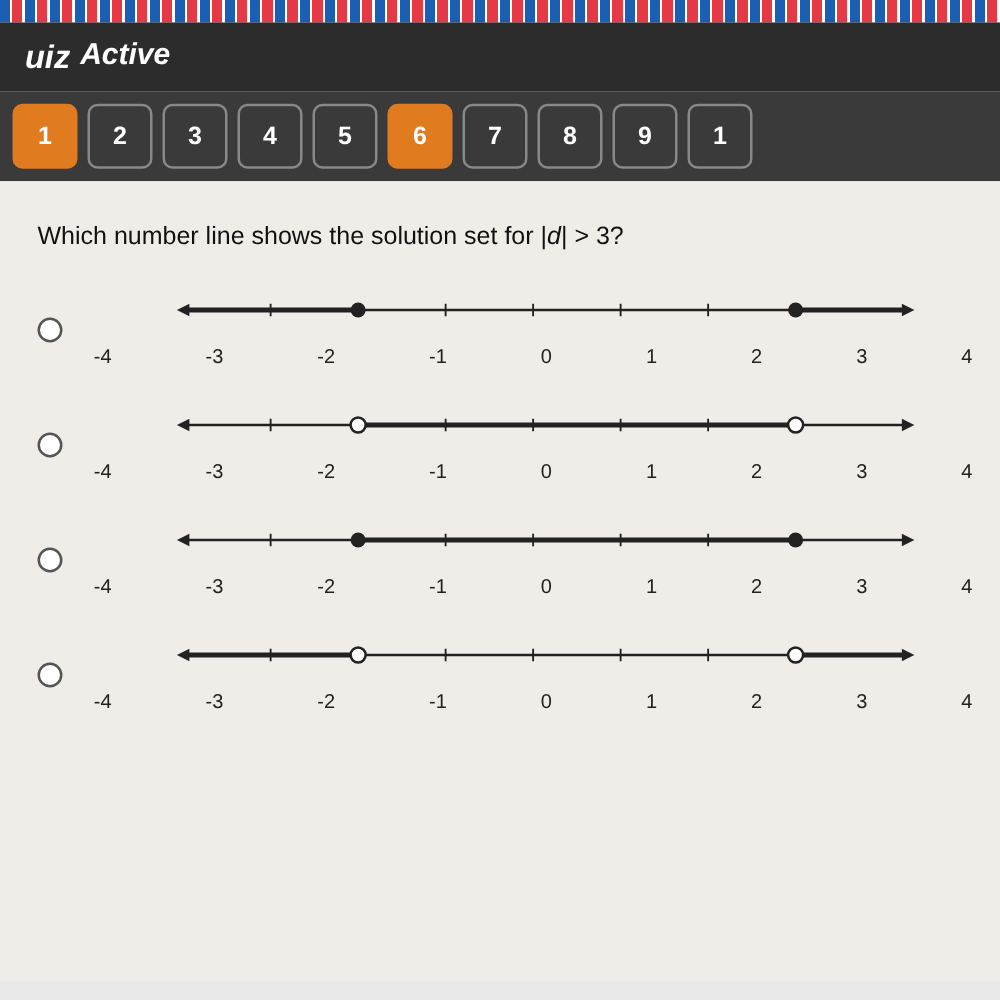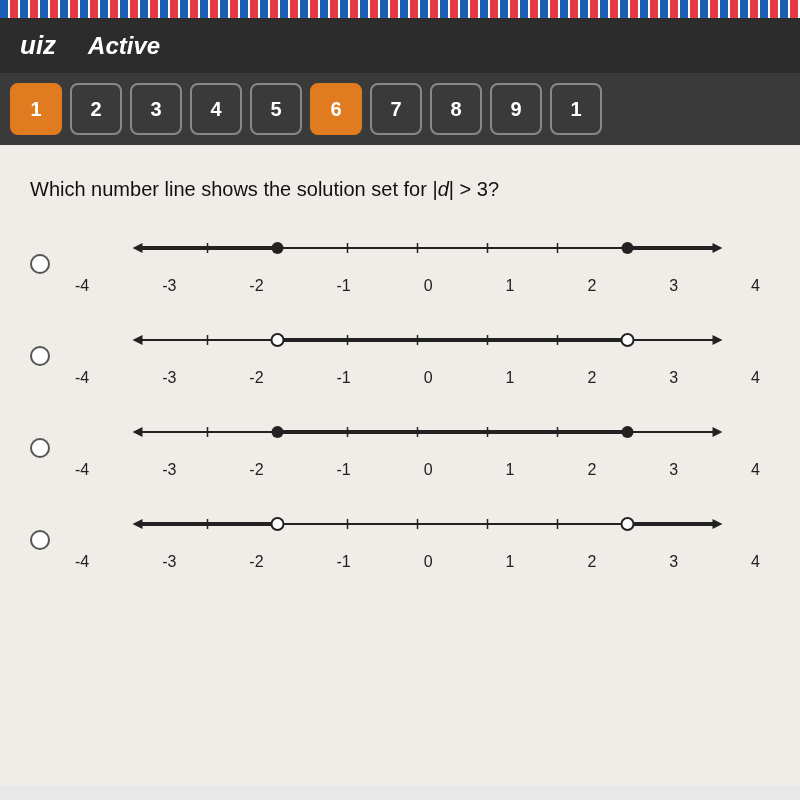--- a/index.html
+++ b/index.html
@@ -22,22 +22,21 @@
         #e63946 10px, #e63946 18px,
         #ffffff 18px, #ffffff 20px
       );
     }
 
     
     .header {
       background: #2c2c2c;
       padding: 12px 20px;
       display: flex;
-      align-items: center;
-      gap: 32px;
+      gap: 8px;
     }
     .header-quiz {
       color: #ffffff;
       font-size: 26px;
       font-weight: bold;
       font-style: italic;
     }
     .header-active {
       color: #ffffff;
       font-size: 24px;
@@ -75,21 +74,21 @@
       color: #fff;
     }
     .tab-btn.first-tab {
       background: #e07b20;
       border-color: #e07b20;
     }
 
     
     .content {
       background: #f0ede8;
-      padding: 30px 30px 20px 30px;
+      padding: 30px 12px 20px 30px;
       min-height: 640px;
     }
 
     .question-text {
       font-size: 20px;
       color: #111;
       margin-bottom: 30px;
       line-height: 1.4;
     }
 

